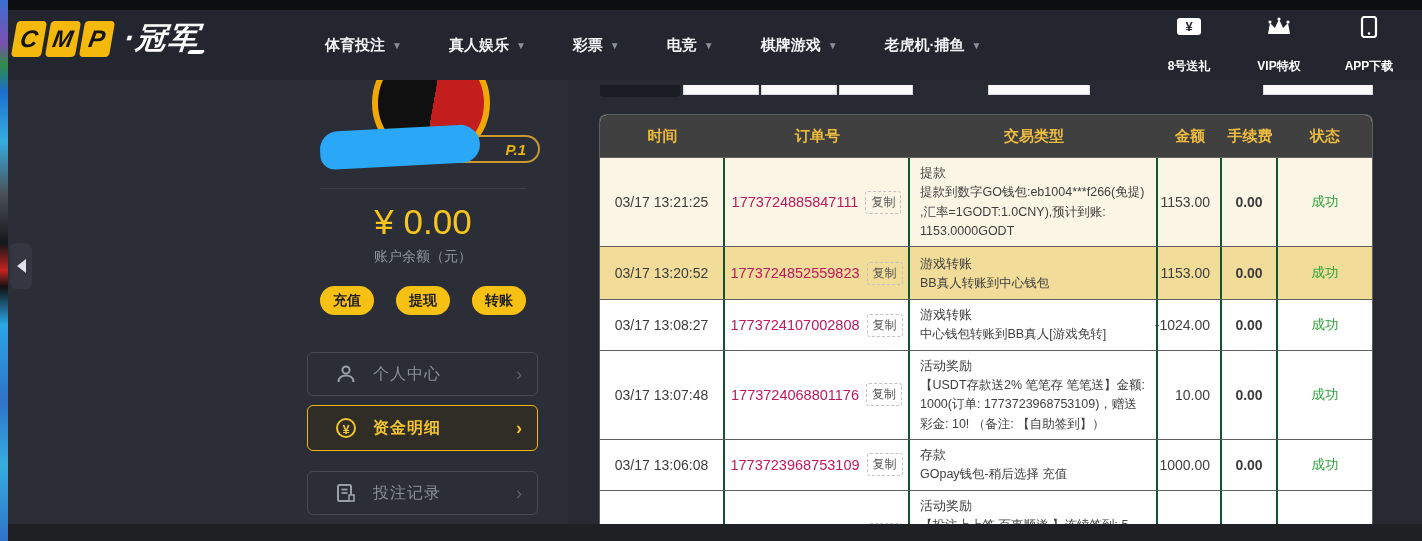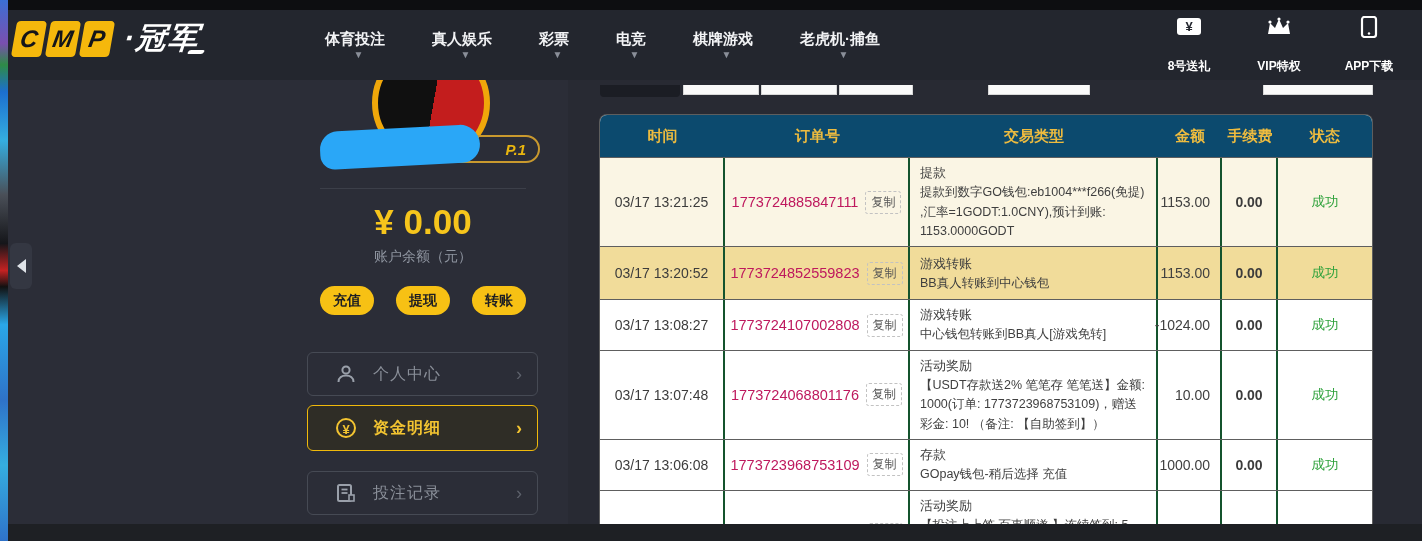--- a/index.html
+++ b/index.html
@@ -19,41 +19,41 @@
           display:flex;align-items:center;}
   .logo{position:absolute;left:14px;top:8px;display:flex;align-items:center;}
   .logo-box{display:inline-block;width:30px;height:36px;background:#f5b80c;border-radius:4px;
     transform:skew(-10deg);margin-right:4px;color:#14151a;font-weight:bold;font-size:24px;
     font-style:italic;text-align:center;line-height:36px;}
   .logo-suffix{color:#fff;font-size:30px;font-weight:bold;font-style:italic;margin-left:8px;
     letter-spacing:2px;transform:skew(-6deg);}
   .logo-dash{display:inline-block;width:16px;height:4px;background:#fff;border-radius:2px;
     transform:skew(-30deg);margin-left:-12px;margin-top:26px;}
   .nav-menu{position:absolute;left:325px;top:0;height:70px;display:flex;align-items:center;gap:47px;}
-  .nav-item{display:flex;align-items:center;color:#f2f3f5;font-size:15px;font-weight:bold;cursor:pointer;white-space:nowrap;flex-direction:column;}
+  .nav-item{display:flex;align-items:center;color:#f2f3f5;font-size:15px;font-weight:bold;cursor:pointer;white-space:nowrap;}
   .nav-chev{color:#8a8f99;font-size:10px;margin-left:7px;}
   .quick{position:absolute;right:26px;top:0;height:70px;display:flex;align-items:center;gap:36px;}
   .quick-item{display:flex;flex-direction:column;align-items:center;cursor:pointer;min-width:54px;}
   .q-icon{height:22px;display:flex;align-items:center;justify-content:center;margin-bottom:4px;}
   .q-label{color:#fff;font-size:12px;font-weight:bold;white-space:nowrap;margin-top:16px;}
   .ticket{width:24px;height:17px;background:#fff;border-radius:3px;color:#23262e;font-weight:bold;
           font-size:13px;text-align:center;line-height:17px;}
 
   
   .sidebar{position:absolute;left:8px;top:80px;width:560px;height:446px;background:#2b2d37;z-index:5;}
   .avatar{position:absolute;left:364px;top:-36px;width:106px;height:106px;border-radius:50%;
     border:6px solid #f0a70a;background:linear-gradient(100deg,#101010 52%,#c31d1d 52%);z-index:6;}
   .vip-badge{position:absolute;left:440px;top:55px;width:92px;height:28px;border:2px solid #c9992e;
     border-radius:15px;color:#e8b50f;font-style:italic;font-weight:bold;font-size:15px;
     display:flex;align-items:center;justify-content:flex-end;padding-right:12px;box-sizing:border-box;z-index:6;}
   .name-blob{position:absolute;left:312px;top:48px;width:160px;height:38px;background:#2aa7f7;
     border-radius:20px 22px 20px 16px;transform:rotate(-3deg);z-index:7;}
   .sb-divider{position:absolute;left:312px;top:108px;width:206px;height:1px;background:#3c3f49;}
   .balance{position:absolute;left:240px;top:122px;width:350px;text-align:center;color:#f6c51c;
-    font-size:35px;font-weight:bold;}
+    font-size:35px;font-weight:normal;}
   .balance-label{position:absolute;left:240px;top:168px;width:350px;text-align:center;color:#8f95a0;font-size:14px;}
   .pill-row{position:absolute;left:312px;top:206px;width:206px;display:flex;justify-content:space-between;}
   .pill{width:54px;height:29px;background:#f7c114;border:none;border-radius:15px;color:#1d1e23;
     font-size:14px;font-weight:bold;font-family:inherit;cursor:pointer;}
   .menu-box{position:absolute;left:299px;width:231px;height:44px;border:1px solid #464a54;border-radius:6px;
     display:flex;align-items:center;box-sizing:border-box;cursor:pointer;background:transparent;}
   .menu-box.m1{top:272px;justify-content:space-between;}
   .menu-box.m2{top:325px;height:46px;border:1px solid #f0b90b;background:#2f2d26;}
   .menu-box.m3{top:391px;}
   .m-icon{margin-left:27px;width:22px;display:flex;justify-content:center;}
@@ -72,21 +72,21 @@
   
   .tabstrip{position:absolute;top:85px;z-index:6;}
   .tab-dark{left:600px;width:80px;height:12px;background:#1b1d24;border-radius:0 0 4px 4px;}
   .tab-light{height:10px;background:#fafafa;border:1px solid #d8d8d8;border-top:none;box-sizing:border-box;}
   .tl1{left:683px;width:76px;} .tl2{left:761px;width:76px;} .tl3{left:839px;width:74px;}
   .tl4{left:988px;width:102px;} .tl5{left:1263px;width:110px;}
 
   
   .table{position:absolute;left:600px;top:115px;width:772px;z-index:6;background:#fff;
     border-radius:7px 7px 0 0;box-shadow:0 0 0 1px #5e5e5e;}
-  .thead{display:flex;height:42px;background:#0c4a6e;border-radius:7px 7px 0 0;align-items:center;}
+  .thead{display:flex;height:42px;background:#404040;border-radius:7px 7px 0 0;align-items:center;}
   .th{color:#edbb3f;font-size:15px;font-weight:bold;text-align:center;}
   .trow{display:flex;border-top:1px solid #5e5e5e;background:#fff;}
   .trow.bg-cream{background:#faf5e4;}
   .trow.bg-sel{background:#f1dc9a;}
   .c{box-sizing:border-box;border-right:2px solid #14532d;display:flex;align-items:center;justify-content:center;}
   .c:last-child{border-right:none;}
   .w-time{width:125px;} .w-order{width:185px;} .w-type{width:248px;}
   .w-amount{width:64px;} .w-fee{width:56px;} .w-status{width:94px;}
   .c-time{font-size:14px;color:#3c3c3c;}
   .c-order{gap:7px;}

